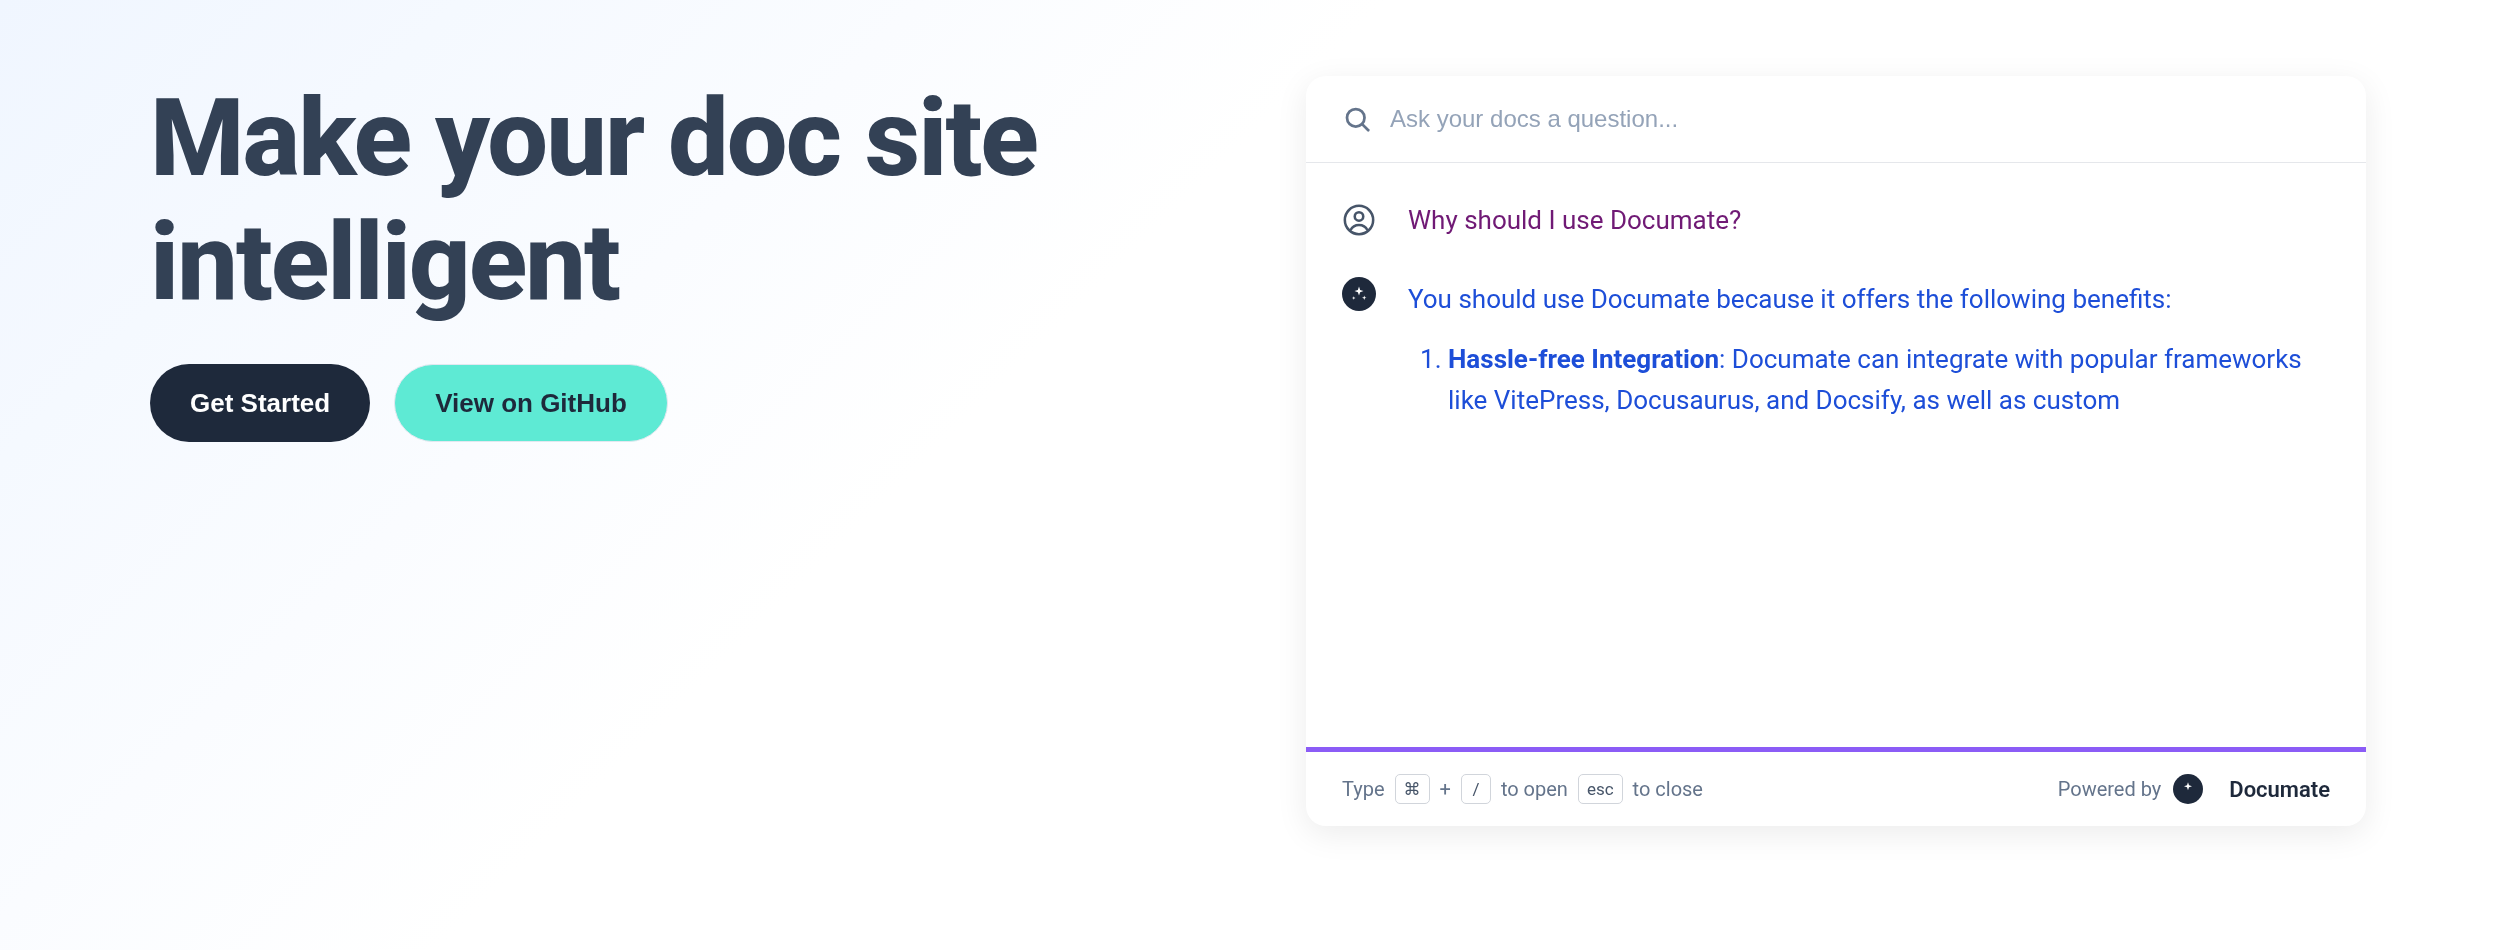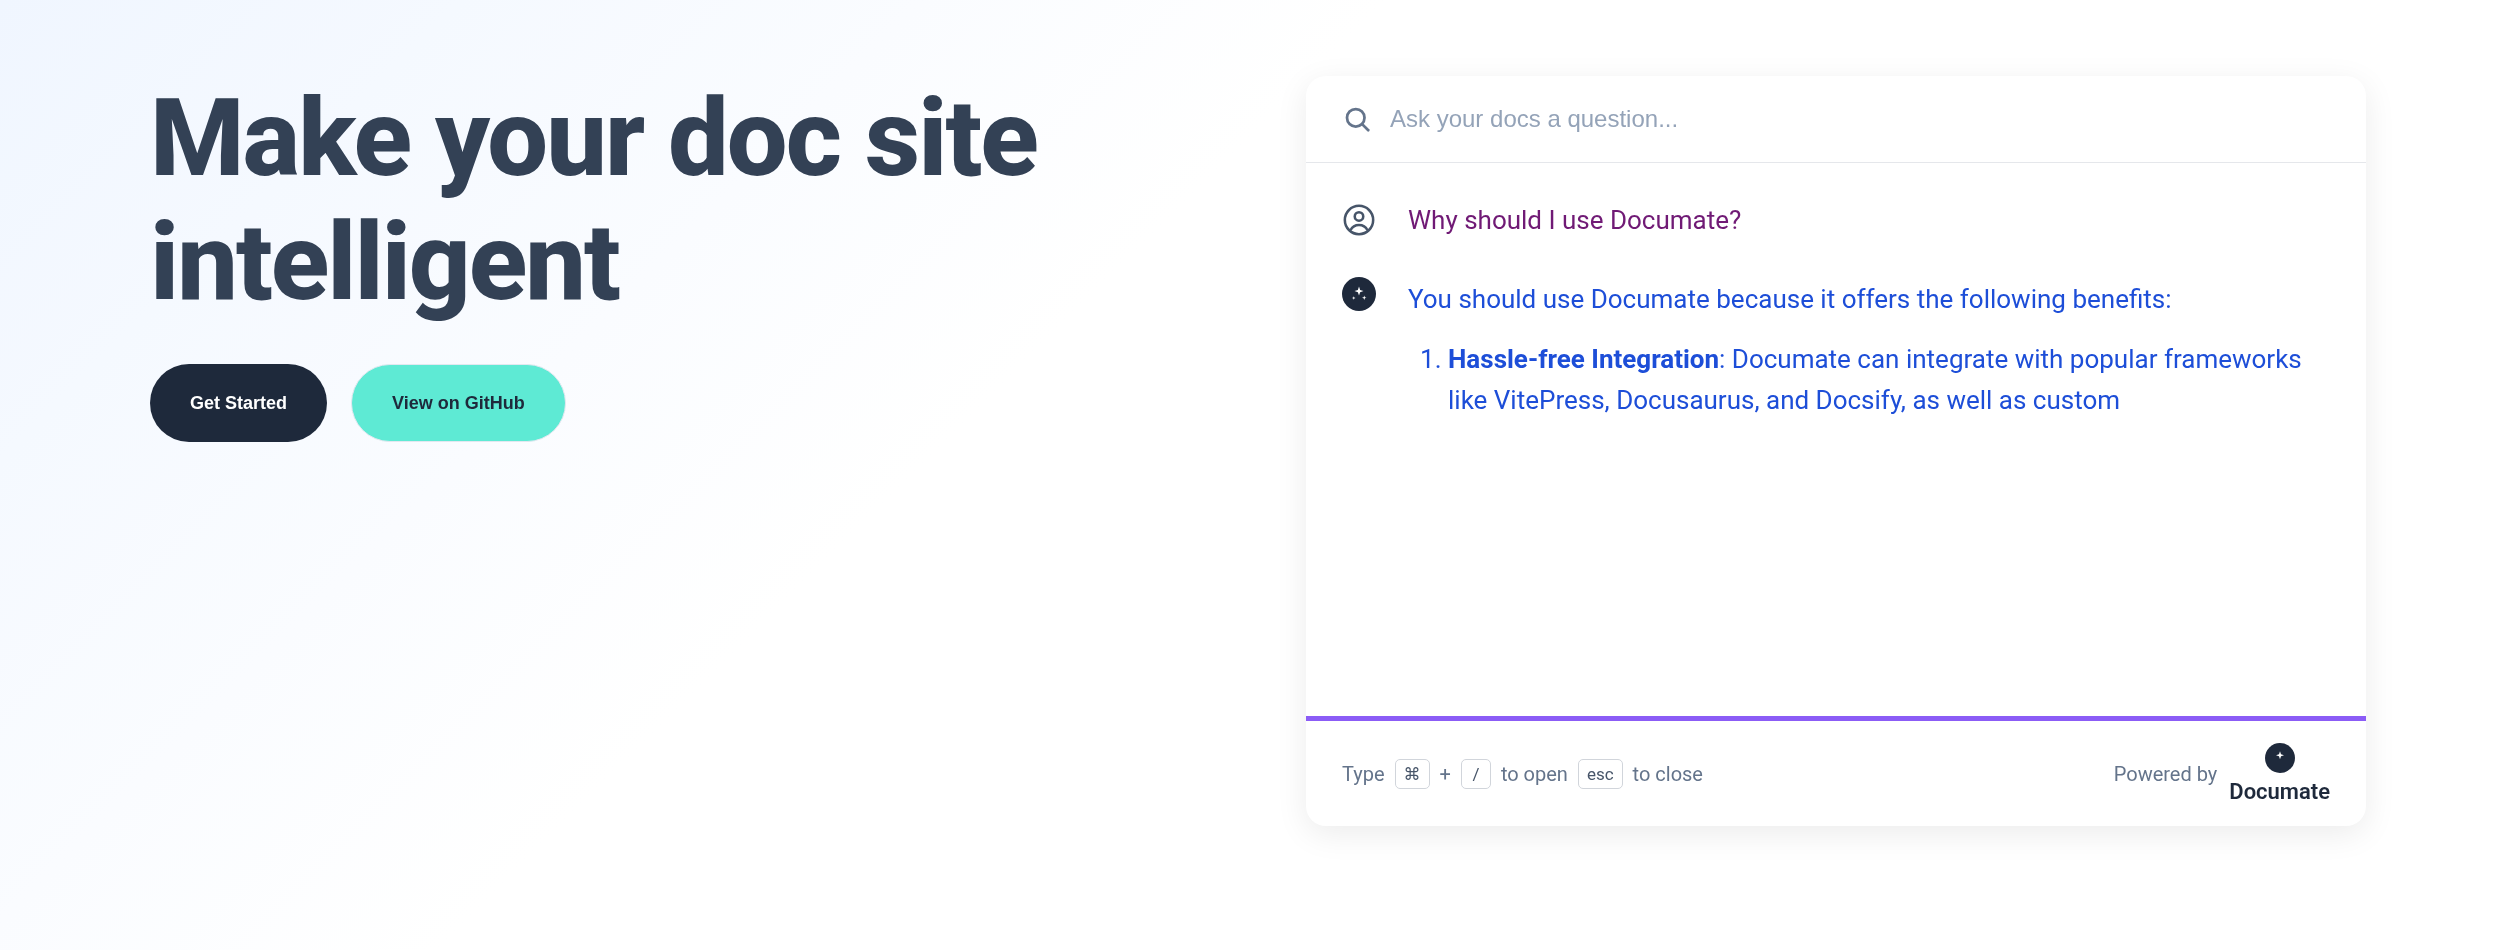--- a/index.html
+++ b/index.html
@@ -42,21 +42,21 @@
       display: flex;
       gap: 24px;
     }
     .btn {
       display: inline-flex;
       align-items: center;
       justify-content: center;
       padding: 0 40px;
       height: 78px;
       border-radius: 50px;
-      font-size: 18px;
+      font-size: 26px;
       font-weight: 600;
       cursor: pointer;
       border: none;
     }
     .btn-primary {
       background: #1e293b;
       color: #ffffff;
     }
     .btn-secondary {
       background: #5eead4;
@@ -174,23 +174,22 @@
       font-family: inherit;
     }
     .footer-right {
       display: flex;
       align-items: center;
       gap: 12px;
     }
     .documate-logo {
       display: flex;
       align-items: center;
-      gap: 6px;
-      color: #1e293b;
-      flex-direction: column;
+      gap: 26px;
+      color: #1e293b;
     }
     .documate-mark {
       width: 30px;
       height: 30px;
       border-radius: 50%;
       background: #1e293b;
       display: flex;
       align-items: center;
       justify-content: center;
       color: #ffffff;

